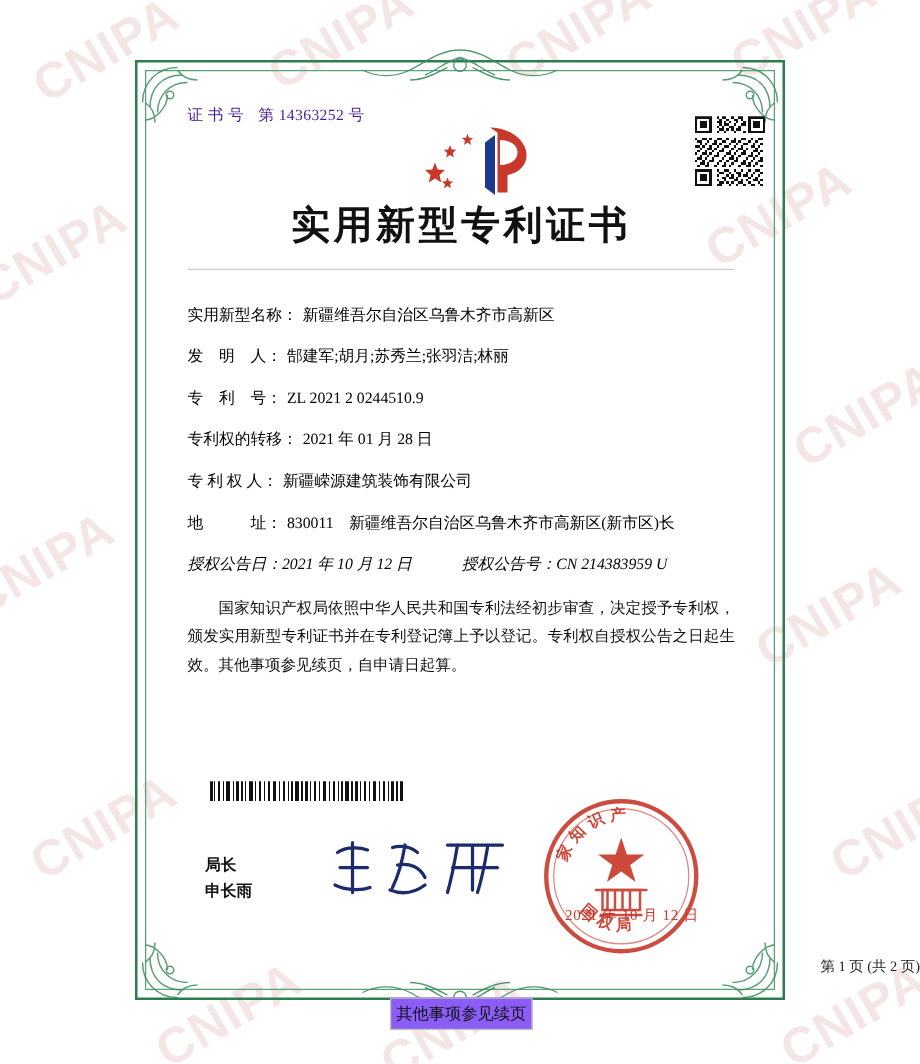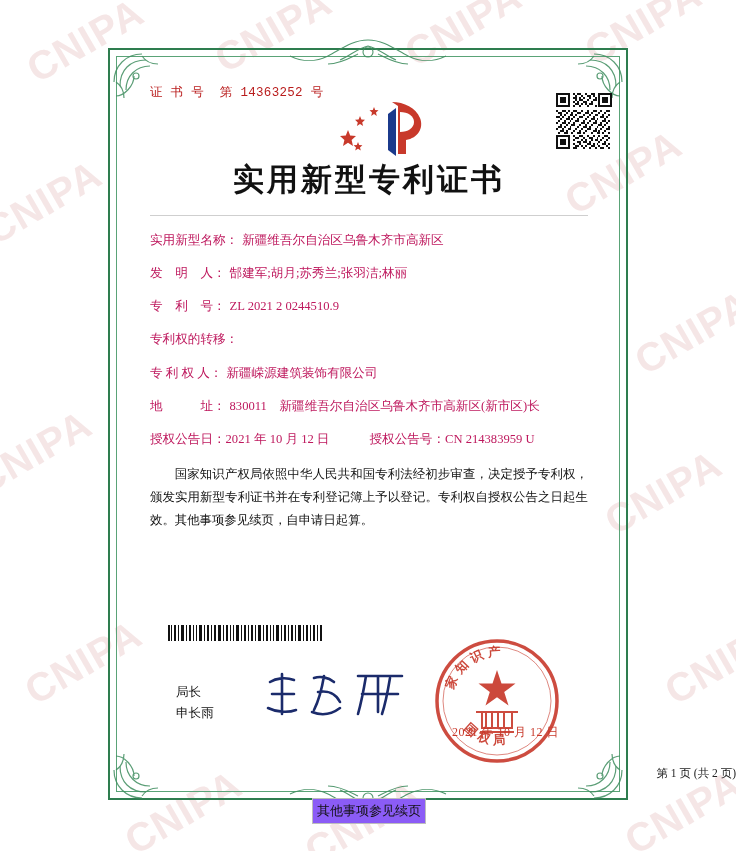--- a/index.html
+++ b/index.html
@@ -79,23 +79,22 @@
   
   .content {
     position: absolute;
     left: 150px; top: 84px;
     width: 438px;
     z-index: 3;
   }
 
   .cert-no {
     font-size: 12.5px;
-    color: #b91c1c;
+    color: #4c1d95;
     letter-spacing: 0.3px;
-    font-family: Liberation Mono, monospace;
   }
 
   .logo-wrap {
     position: absolute;
     left: 334px; top: 96px;
     width: 96px; height: 66px;
     z-index: 3;
   }
   .qr-box {
     position: absolute;
@@ -114,23 +113,23 @@
     font-family: "DejaVu Serif", serif;
   }
   .title-rule {
     margin: 14px auto 0 auto;
     width: 438px;
     height: 1px;
     background: #cfcfcf;
   }
 
   .fields {
-    margin-top: 14px;
+    margin-top: 26px;
     font-size: 12.6px;
-    color: #be185d;
+    color: #000000;
     line-height: 1.6;
   }
   .field-row {
     display: flex;
     margin-bottom: 13px;
   }
   .field-label {
     white-space: pre;
     flex: 0 0 auto;
   }
@@ -141,20 +140,21 @@
   .field-value .line2 {
     display: block;
     padding-left: 0px;
   }
   .two-col {
     display: flex;
     margin-bottom: 13px;
   }
   .two-col .col {
     display: flex;
+    font-style: italic;
   }
   .two-col .col.second {
     margin-left: 40px;
   }
 
   .paragraphs {
     margin-top: 14px;
     font-size: 12.4px;
     line-height: 1.85;
     color: #111;
@@ -167,25 +167,26 @@
 
   .barcode {
     position: absolute;
     left: 168px; top: 625px;
     width: 156px; height: 16px;
     z-index: 3;
   }
 
   .director-block {
     position: absolute;
-    left: 176px; top: 682px;
+    left: 164px; top: 682px;
     font-size: 12.6px;
     line-height: 1.7;
     color: #111;
     z-index: 3;
+    font-weight: bold;
   }
 
   .signature {
     position: absolute;
     left: 262px; top: 668px;
     width: 150px; height: 54px;
     z-index: 3;
     font-family: "DejaVu Serif", serif;
     font-size: 34px;
     color: #1b2b6b;
@@ -555,20 +556,21 @@
         <span class="field-value">郜建军;胡月;苏秀兰;张羽洁;林丽</span>
       </div>
 
       <div class="field-row">
         <span class="field-label">专　利　号：</span>
         <span class="field-value">ZL 2021 2 0244510.9</span>
       </div>
 
       <div class="field-row">
         <span class="field-label">专利权的转移：</span>
+        <span class="field-value">2021 年 01 月 28 日</span>
       </div>
 
       <div class="field-row">
         <span class="field-label">专 利 权 人：</span>
         <span class="field-value">新疆嵘源建筑装饰有限公司</span>
       </div>
 
       <div class="field-row">
         <span class="field-label">地　　　址：</span>
         <span class="field-value">

